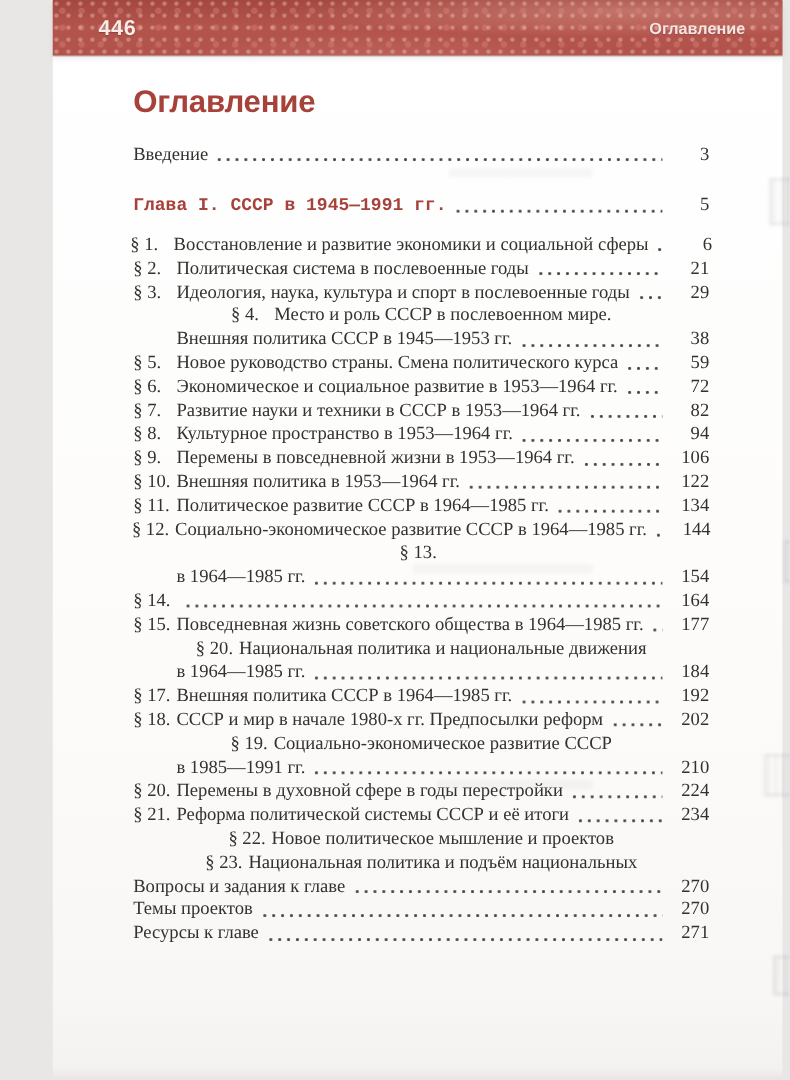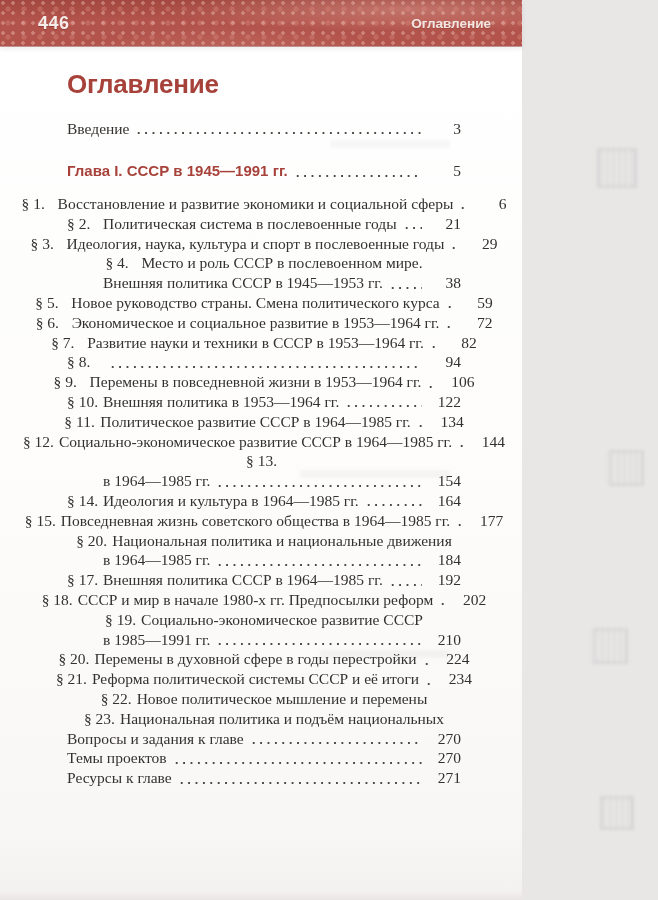--- a/index.html
+++ b/index.html
@@ -2,23 +2,24 @@
 <html style="--bar: #b3544c; --accent: #a7423b; --text: #34322f; --dots: #4c4a47;"><head>
 <meta charset="utf-8">
 <style>
   html,body{margin:0;padding:0;}
   body{
     width:658px;height:900px;overflow:hidden;
     background:#e9e7e6;
     font-family:"Liberation Serif", serif;
   }
   .page{
-    position:relative;width:522px;height:900px;
+    position:relative;width:608px;height:900px;
     background:linear-gradient(180deg,#ffffff 0%,#fdfcfb 55%,#f8f7f6 92%,#f3f1f0 100%);
     box-sizing:border-box;
+    margin-left:44px;
   }
   
   .topbar{
     position:relative;height:46px;
     display:flex;align-items:center;justify-content:space-between;
     padding:0 31px 0 38px;box-sizing:border-box;
     background-color:var(--bar,#b3544c);
     background-image:
       radial-gradient(circle at 3px 3px, rgba(240,198,188,.42) 1.5px, rgba(240,198,188,0) 2.1px),
       radial-gradient(circle at 8px 9px, rgba(216,136,124,.40) 2.3px, rgba(216,136,124,0) 3px),
@@ -66,21 +67,21 @@
     background-image:radial-gradient(circle, var(--dots,#4c4a47) 1.02px, rgba(0,0,0,0) 1.45px);
     background-size:7.4px 4px;background-repeat:repeat-x;
     background-position:left 2px bottom 3.5px;
   }
   .pg{
     flex:0 0 auto;min-width:30px;padding-left:9px;text-align:right;
     color:#33312e;
   }
   .row-chapter{margin-top:22.5px;}
   .row-chapter .label{
-    font-family:Liberation Sans, sans-serif;font-weight:bold;
+    font-family:Liberation Mono, monospace;font-weight:bold;
     font-size:15px;color:var(--accent,#a7423b);
   }
   .entries{margin-top:13px;}
   
   .ghost{position:absolute;z-index:1;pointer-events:none;filter:blur(1.5px);}
   .ghost-square{border:3px solid rgba(90,90,95,.07);background:
     repeating-linear-gradient(90deg, rgba(90,90,95,.05) 0 3px, transparent 3px 6px);}
   .ghost-line{background:rgba(110,100,95,.05);border-radius:2px;}
   .page-bottom-shade{
     position:absolute;left:0;right:0;bottom:0;height:10px;z-index:1;
@@ -161,20 +162,21 @@
             <span class="pg">72</span>
           </div>
           <div class="toc-row entry">
             <span class="num">§ 7.</span>
             <span class="txt">Развитие науки и техники в СССР в 1953—1964 гг.</span>
             <span class="dots"></span>
             <span class="pg">82</span>
           </div>
           <div class="toc-row entry">
             <span class="num">§ 8.</span>
+            <span class="txt">Культурное пространство в 1953—1964 гг.</span>
             <span class="dots"></span>
             <span class="pg">94</span>
           </div>
           <div class="toc-row entry">
             <span class="num">§ 9.</span>
             <span class="txt">Перемены в повседневной жизни в 1953—1964 гг.</span>
             <span class="dots"></span>
             <span class="pg">106</span>
           </div>
           <div class="toc-row entry">
@@ -199,21 +201,20 @@
             <span class="num">§ 13.</span>
           </div>
           <div class="toc-row entry cont">
             <span class="num"></span>
             <span class="txt">в 1964—1985 гг.</span>
             <span class="dots"></span>
             <span class="pg">154</span>
           </div>
           <div class="toc-row entry">
             <span class="num">§ 14.</span>
-            <span class="txt">Идеология и культура в 1964—1985 гг.</span>
             <span class="dots"></span>
             <span class="pg">164</span>
           </div>
           <div class="toc-row entry">
             <span class="num">§ 15.</span>
             <span class="txt">Повседневная жизнь советского общества в 1964—1985 гг.</span>
             <span class="dots"></span>
             <span class="pg">177</span>
           </div>
           <div class="toc-row entry">
@@ -255,21 +256,21 @@
             <span class="pg">224</span>
           </div>
           <div class="toc-row entry">
             <span class="num">§ 21.</span>
             <span class="txt">Реформа политической системы СССР и её итоги</span>
             <span class="dots"></span>
             <span class="pg">234</span>
           </div>
           <div class="toc-row entry">
             <span class="num">§ 22.</span>
-            <span class="txt">Новое политическое мышление и перемены</span>
+            <span class="txt">Новое политическое мышление и проектов</span>
           </div>
           <div class="toc-row entry">
             <span class="num">§ 23.</span>
             <span class="txt">Национальная политика и подъём национальных</span>
           </div>
           <div class="toc-row back">
             <span class="txt">Вопросы и задания к главе</span>
             <span class="dots"></span>
             <span class="pg">270</span>
           </div>

